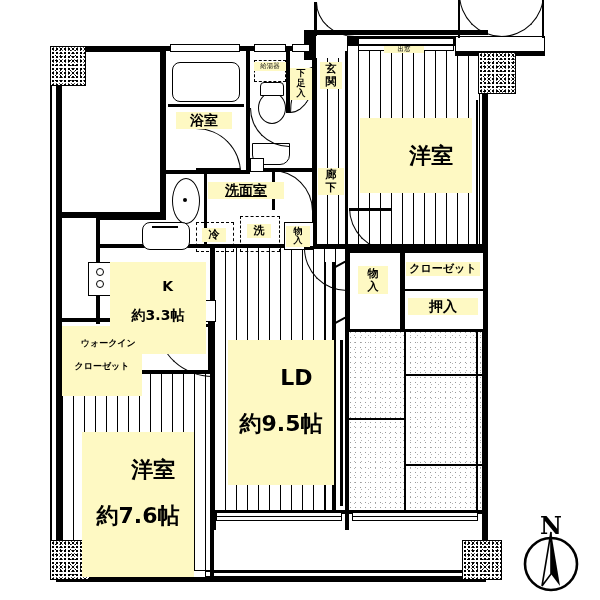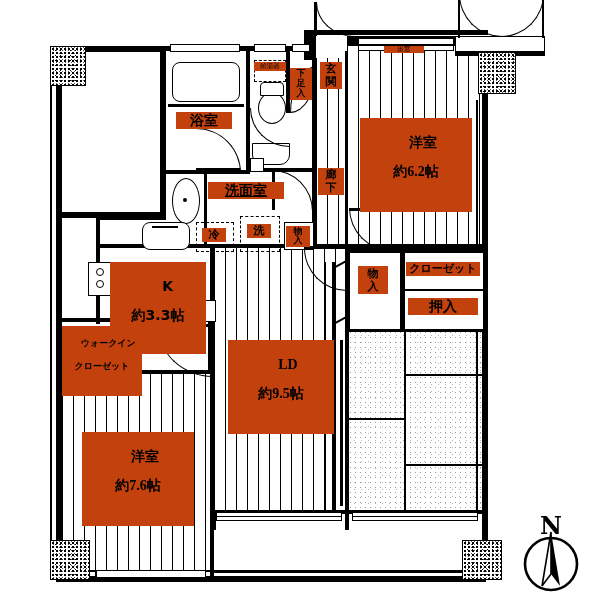--- a/index.html
+++ b/index.html
@@ -5,29 +5,29 @@
   html,body{margin:0;padding:0;background:#ffffff;}
   body{width:600px;height:600px;overflow:hidden;
        font-family:"DejaVu Sans","Liberation Sans",sans-serif;}
   #plan{position:relative;width:600px;height:600px;background:#fff;}
   .abs{position:absolute;box-sizing:border-box;}
 
   
   .lbl{position:absolute;box-sizing:border-box;text-align:center;
        color:#000;line-height:1.05;white-space:pre;z-index:40;
        font-weight:700;letter-spacing:0px;}
-  .lbl.big{font-size:14px;font-family:Liberation Serif, serif;}
+  .lbl.big{font-size:22px;}
   .lbl.mid{font-size:14px;}
   .lbl.sm{font-size:11px;}
   .lbl.xs{font-size:9px;}
   .lbl.xxs{font-size:6.5px;font-weight:400;}
   .lbl .ln2{display:block;}
 
   
-  .maskbox{background:#c2410c;}
+  .maskbox{background:#fef9c3;}
 
   
   .wall{background:#000;z-index:30;}
 
   
   .wood{background-image:repeating-linear-gradient(90deg,#000 0px,#000 1px,#fff 1px,#fff 11px);
         z-index:5;}
 
   
   .tatami{background-color:#fff;
@@ -251,21 +251,20 @@
   <div class="fx" style="left:178px;top:300px;width:36px;height:20px;"></div>
 
   <div class="fx" style="left:404px;top:252px;width:78px;height:36px;"></div>
   <div class="fx" style="left:404px;top:290px;width:78px;height:38px;"></div>
   <div class="fx" style="left:349px;top:252px;width:50px;height:76px;"></div>
 
   <div class="dash" style="left:254px;top:60px;width:30px;height:20px;"></div>
 
   <div class="lbl big maskbox" style="left:360px;top:118px;width:112px;padding:3px 0;">
     <span>洋室</span>
-    <span class="ln2">約6.2帖</span>
   </div>
 
   <div class="lbl big maskbox" style="left:82px;top:432px;width:112px;padding:3px 0;">
     <span>洋室</span>
     <span class="ln2">約7.6帖</span>
   </div>
 
   <div class="lbl big maskbox" style="left:228px;top:340px;width:106px;padding:3px 0;">
     <span>LD</span>
     <span class="ln2">約9.5帖</span>

